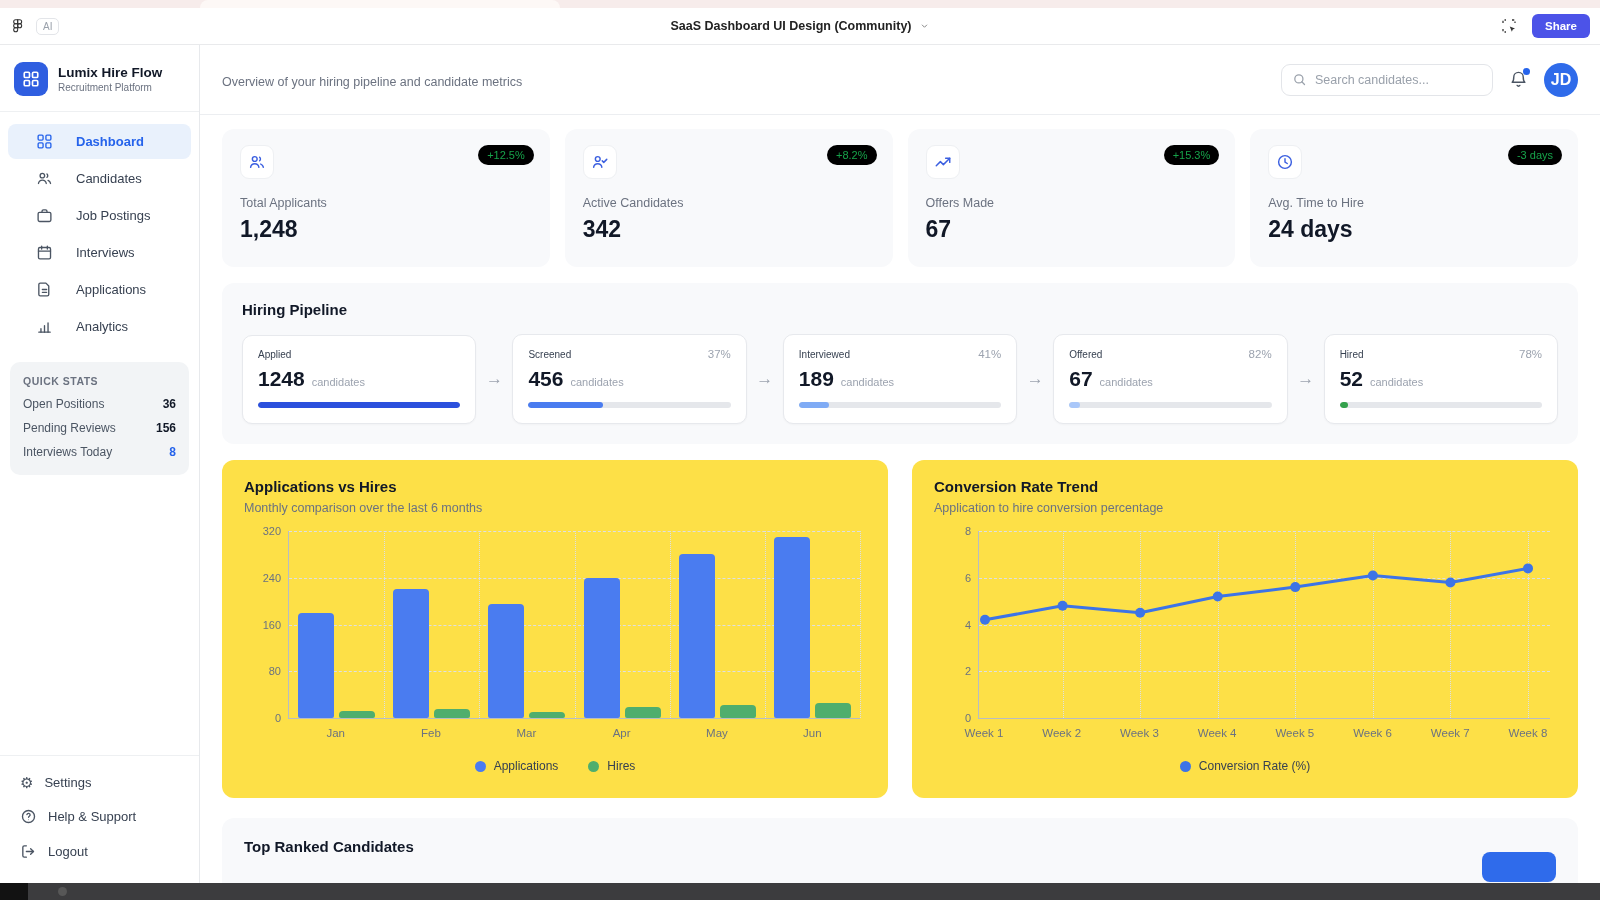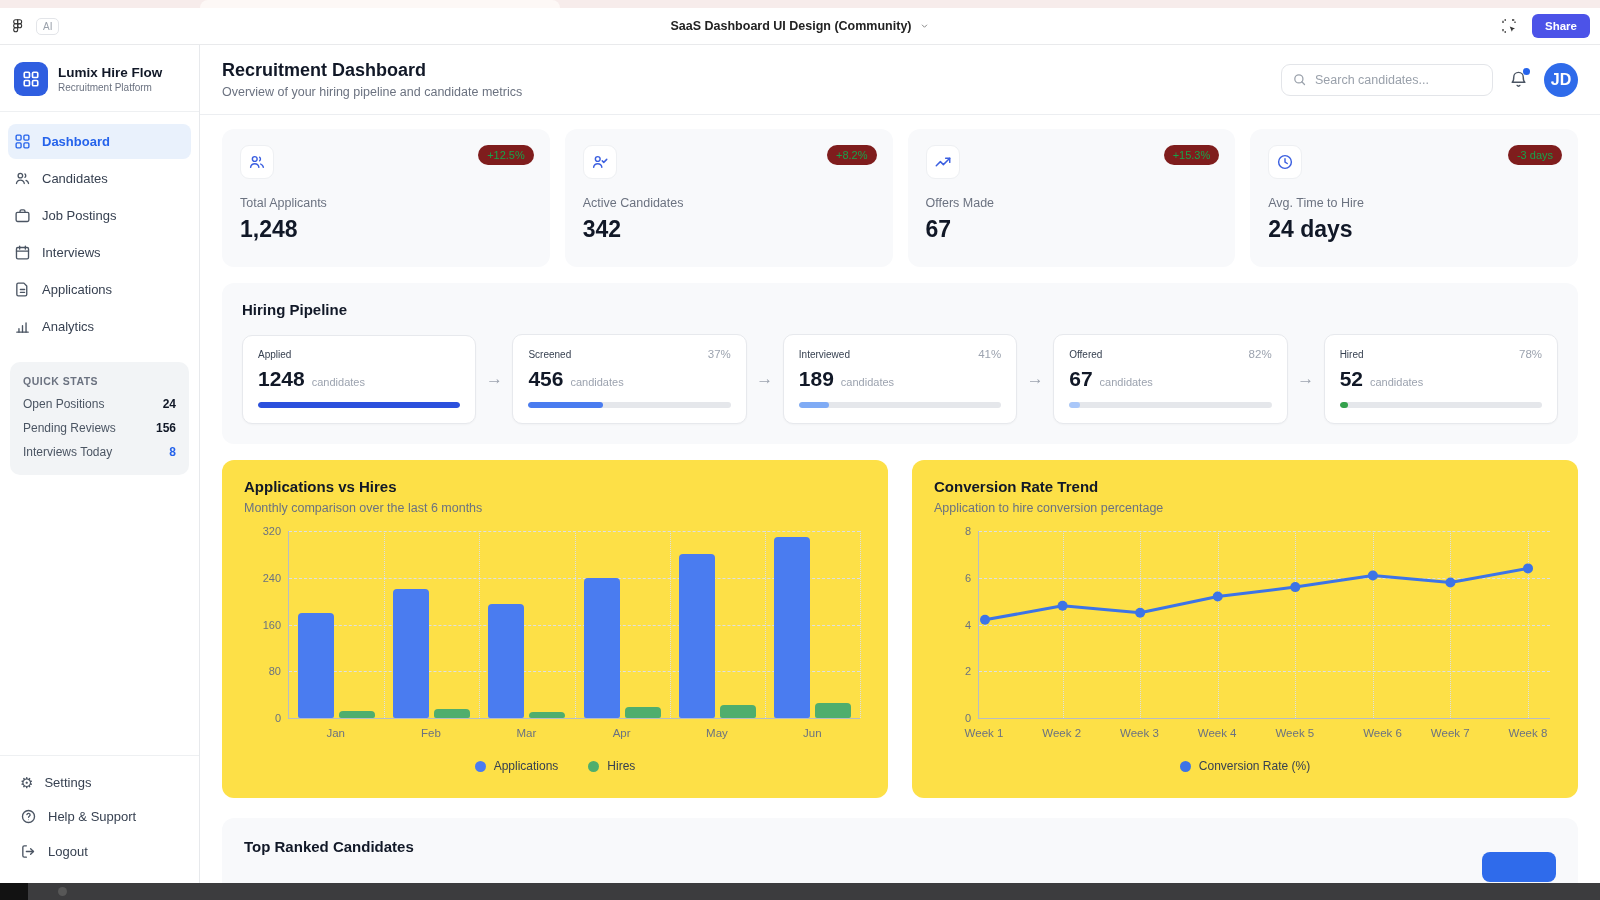--- a/index.html
+++ b/index.html
@@ -25,21 +25,21 @@
   
   .app { flex:1; display:flex; min-height:0; }
 
   
   .sidebar { width:200px; flex:none; background:#fff; border-right:1px solid #e7e9ec; display:flex; flex-direction:column; }
   .brand { display:flex; align-items:center; gap:10px; padding:17px 14px 15px; border-bottom:1px solid #eef0f2; }
   .brand-logo { width:34px; height:34px; border-radius:9px; background:#2f5ee0; color:#fff; display:flex; align-items:center; justify-content:center; flex:none; }
   .brand-name { font-size:13.5px; font-weight:bold; color:#111827; }
   .brand-tag { font-size:10px; color:#6b7280; margin-top:2px; }
   .nav { padding:12px 8px 0; }
-  .nav-item { display:flex; align-items:center; gap:11px; padding:9px 6px; border-radius:8px; font-size:13px; color:#374151; cursor:pointer; margin-bottom:2px; }
+  .nav-item { display:flex; align-items:center; gap:23px; padding:9px 28px; border-radius:8px; font-size:13px; color:#374151; cursor:pointer; margin-bottom:2px; }
   .nav-item .nicon { display:flex; color:#4b5563; }
   .nav-item.active { background:#e9f1fc; color:#2563eb; font-weight:bold; }
   .nav-item.active .nicon { color:#2563eb; }
   .qstats { margin:16px 10px 0; background:#f2f4f6; border-radius:10px; padding:13px 13px 6px; }
   .qstats-title { font-size:10.5px; font-weight:bold; letter-spacing:.5px; color:#6b7280; margin-bottom:10px; }
   .qrow { display:flex; justify-content:space-between; align-items:center; margin-bottom:10px; }
   .qrow .ql { font-size:12px; color:#4b5563; }
   .qrow .qv { font-size:12px; font-weight:bold; color:#111827; }
   .qrow .qv.hl { color:#2563eb; }
   .side-spacer { flex:1; }
@@ -60,21 +60,21 @@
   .bell-wrap { position:relative; display:flex; color:#4b5563; cursor:pointer; }
   .bell-dot { position:absolute; top:-2px; right:-2px; width:7px; height:7px; border-radius:50%; background:#2563eb; }
   .avatar { width:34px; height:34px; border-radius:50%; background:#2f6bea; color:#fff; font-size:16px; font-weight:bold; display:flex; align-items:center; justify-content:center; cursor:pointer; }
 
   .content { flex:1; padding:14px 22px 0; overflow:hidden; }
 
   
   .stats-row { display:grid; grid-template-columns:repeat(4,1fr); gap:15px; }
   .stat-card { background:#f8f9fb; border-radius:12px; padding:16px 18px; height:138px; position:relative; }
   .stat-icon { width:34px; height:34px; background:#fff; border:1px solid #eef0f3; border-radius:9px; display:flex; align-items:center; justify-content:center; color:#3b5fe0; }
-  .stat-badge { position:absolute; top:16px; right:16px; background:#7f1d1d; color:#16a34a; font-size:11px; border-radius:20px; padding:4px 9px; }
+  .stat-badge { position:absolute; top:16px; right:16px; background:#000000; color:#16a34a; font-size:11px; border-radius:20px; padding:4px 9px; }
   .stat-label { font-size:12.5px; color:#6b7280; margin-top:17px; }
   .stat-value { font-size:23px; font-weight:bold; margin-top:6px; }
 
   
   .pipeline { background:#f8f9fb; border-radius:12px; margin-top:16px; padding:18px 20px 20px; }
   .sect-title { font-size:15px; font-weight:bold; }
   .pipe-row { display:flex; align-items:center; gap:0; margin-top:16px; }
   .stage-card { flex:1; background:#fff; border:1px solid #e7e9ed; border-radius:10px; padding:13px 15px 15px; box-shadow:0 1px 2px rgba(16,24,40,.03); }
   .stage-top { display:flex; justify-content:space-between; align-items:center; }
   .stage-name { font-size:10px; color:#374151; }
@@ -232,21 +232,21 @@
           </svg>
         </span>
         <span>Analytics</span>
       </div>
     </div>
 
     <div class="qstats">
       <div class="qstats-title">QUICK STATS</div>
       <div class="qrow">
         <span class="ql">Open Positions</span>
-        <span class="qv">24</span>
+        <span class="qv">36</span>
       </div>
       <div class="qrow">
         <span class="ql">Pending Reviews</span>
         <span class="qv">156</span>
       </div>
       <div class="qrow">
         <span class="ql">Interviews Today</span>
         <span class="qv hl">8</span>
       </div>
     </div>
@@ -277,21 +277,20 @@
           </svg>
         </span>
         <span>Logout</span>
       </div>
     </div>
   </div>
 
   <div class="main">
     <div class="main-header">
       <div>
-        <div class="mh-title">Recruitment Dashboard</div>
         <div class="mh-sub">Overview of your hiring pipeline and candidate metrics</div>
       </div>
       <div class="mh-right">
         <div class="searchbox">
           <span style="display:flex;">
             <svg width="15" height="15" viewBox="0 0 24 24" fill="none" stroke="currentColor" stroke-width="2" stroke-linecap="round">
                 <circle cx="11" cy="11" r="6.5"></circle>
                 <path d="M20 20l-4.3-4.3"></path>
               </svg>
           </span>
@@ -535,21 +534,21 @@
                   <circle cx="471.42857142857144" cy="51.42500000000001" r="5" fill="#3d74e6"></circle>
                   <circle cx="549" cy="37.400000000000006" r="5" fill="#3d74e6"></circle>
                 </svg>
               </div>
               <div class="xlabels">
                 <div class="xl-abs" style="left: 1.05079%;">Week 1</div>
                 <div class="xl-abs" style="left: 14.636%;">Week 2</div>
                 <div class="xl-abs" style="left: 28.2212%;">Week 3</div>
                 <div class="xl-abs" style="left: 41.8064%;">Week 4</div>
                 <div class="xl-abs" style="left: 55.3915%;">Week 5</div>
-                <div class="xl-abs" style="left: 68.9767%; margin-left: 10px;">Week 6</div>
+                <div class="xl-abs" style="left: 68.9767%;">Week 6</div>
                 <div class="xl-abs" style="left: 82.5619%;">Week 7</div>
                 <div class="xl-abs" style="left: 96.1471%;">Week 8</div>
               </div>
               <div class="legend">
                 <div class="legend-item">
                   <span class="legend-dot" style="background: rgb(61, 116, 230);"></span>
                   <span>Conversion Rate (%)</span>
                 </div>
               </div>
             </div>

